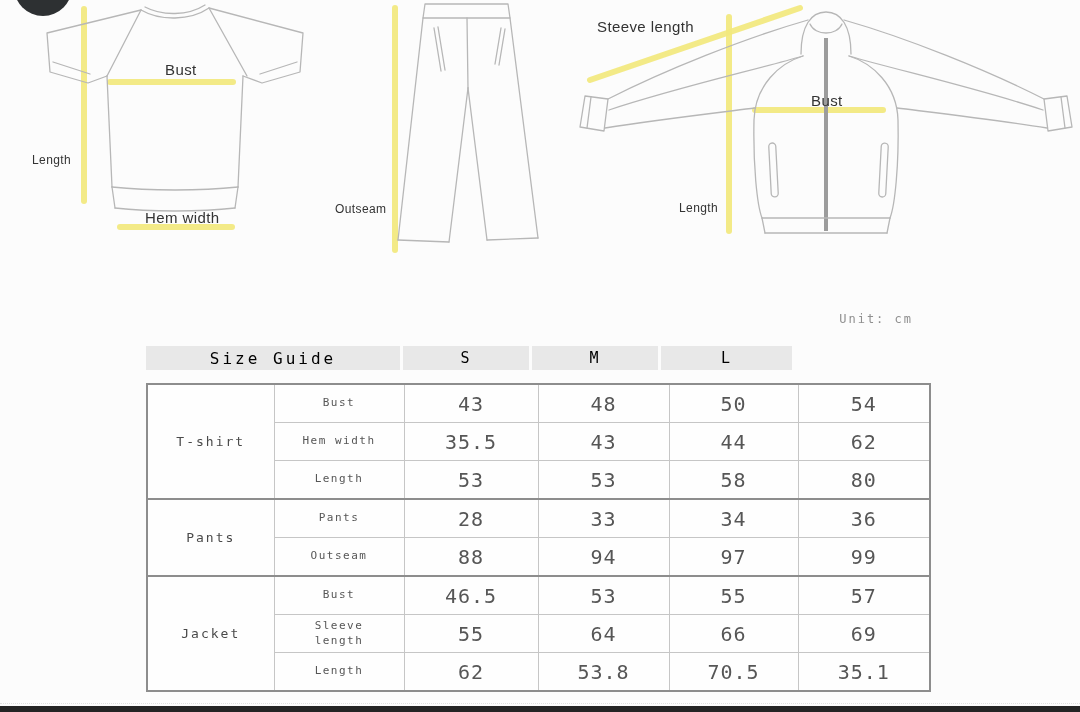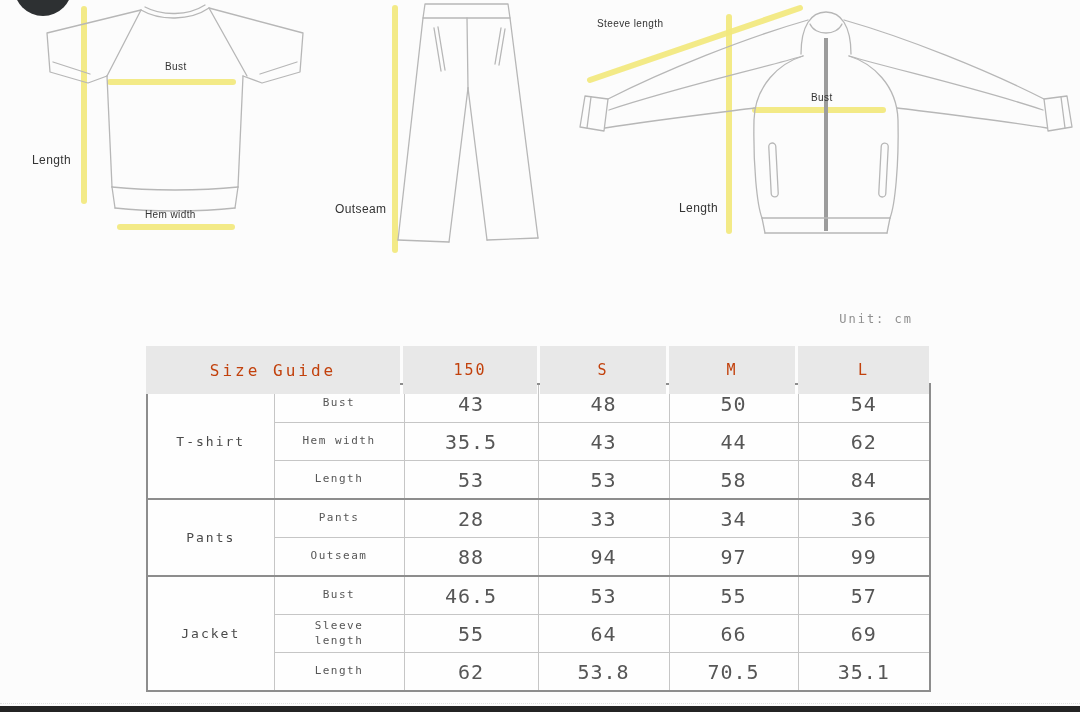--- a/index.html
+++ b/index.html
@@ -12,34 +12,34 @@
   .brand-circle{
     position:absolute; left:14px; top:-42px; width:58px; height:58px;
     border-radius:50%; background:#2d3032;
   }
   
   .diag{ position:absolute; }
   .diag-label{
     position:absolute; color:#333; font-size:12px; letter-spacing:.4px;
     white-space:nowrap;
   }
-  .diag-label.small{ font-size:10px; }
+  .diag-label.small{ font-size:15px; }
   
   .unit-label{
     position:absolute; top:312px; right:167px;
     font-family:"DejaVu Sans Mono", monospace;
     font-size:12px; color:#8f8f8f; letter-spacing:2px;
   }
   
   .table-wrap{ position:absolute; left:146px; top:346px; width:783px; }
   .thead{ display:flex; height:36px; margin-bottom:1px; }
   .th{
-    background:#e8e8e8; height:48px; display:flex;
+    background:#e8e8e8; height:24px; display:flex;
     align-items:center; justify-content:center;
-    font-family:"DejaVu Sans Mono", monospace; color:#c2410c;
+    font-family:"DejaVu Sans Mono", monospace; color:#000000;
   }
   .th.title{ width:254px; font-size:16px; letter-spacing:3px; }
   .th.size{ font-size:15px; letter-spacing:2px; margin-left:3px; }
   .th.s1{ width:134px; } .th.s2{ width:126px; }
   .th.s3{ width:126px; } .th.s4{ width:131px; }
   table.sizes{
     border-collapse:collapse; table-layout:fixed; width:783px;
     font-family:"DejaVu Sans Mono", monospace; color:#565656;
     background:#fefefe;
   }
@@ -147,21 +147,20 @@
   </svg>
   <span class="diag-label small" style="left:597px; top:18px;">Steeve length</span>
   <span class="diag-label small" style="left:811px; top:92px;">Bust</span>
   <span class="diag-label" style="left:679px; top:201px;">Length</span>
 
   <div class="unit-label">Unit: cm</div>
 
   <div class="table-wrap">
     <div class="thead">
       <div class="th title">Size Guide</div>
-      <div class="th size s1">150</div>
       <div class="th size s2">S</div>
       <div class="th size s3">M</div>
       <div class="th size s4">L</div>
     </div>
 
     <table class="sizes">
       <colgroup>
         <col style="width:127px">
           <col style="width:130px">
           <col style="width:134px">
@@ -184,21 +183,21 @@
         <td class="val">35.5</td>
         <td class="val">43</td>
         <td class="val">44</td>
         <td class="val">62</td>
       </tr>
       <tr>
         <td class="meas">Length</td>
         <td class="val">53</td>
         <td class="val">53</td>
         <td class="val">58</td>
-        <td class="val">84</td>
+        <td class="val">80</td>
       </tr>
 
       <tr class="gstart">
         <td class="cat" rowspan="2">Pants</td>
         <td class="meas">Pants</td>
         <td class="val">28</td>
         <td class="val">33</td>
         <td class="val">34</td>
         <td class="val">36</td>
       </tr>

